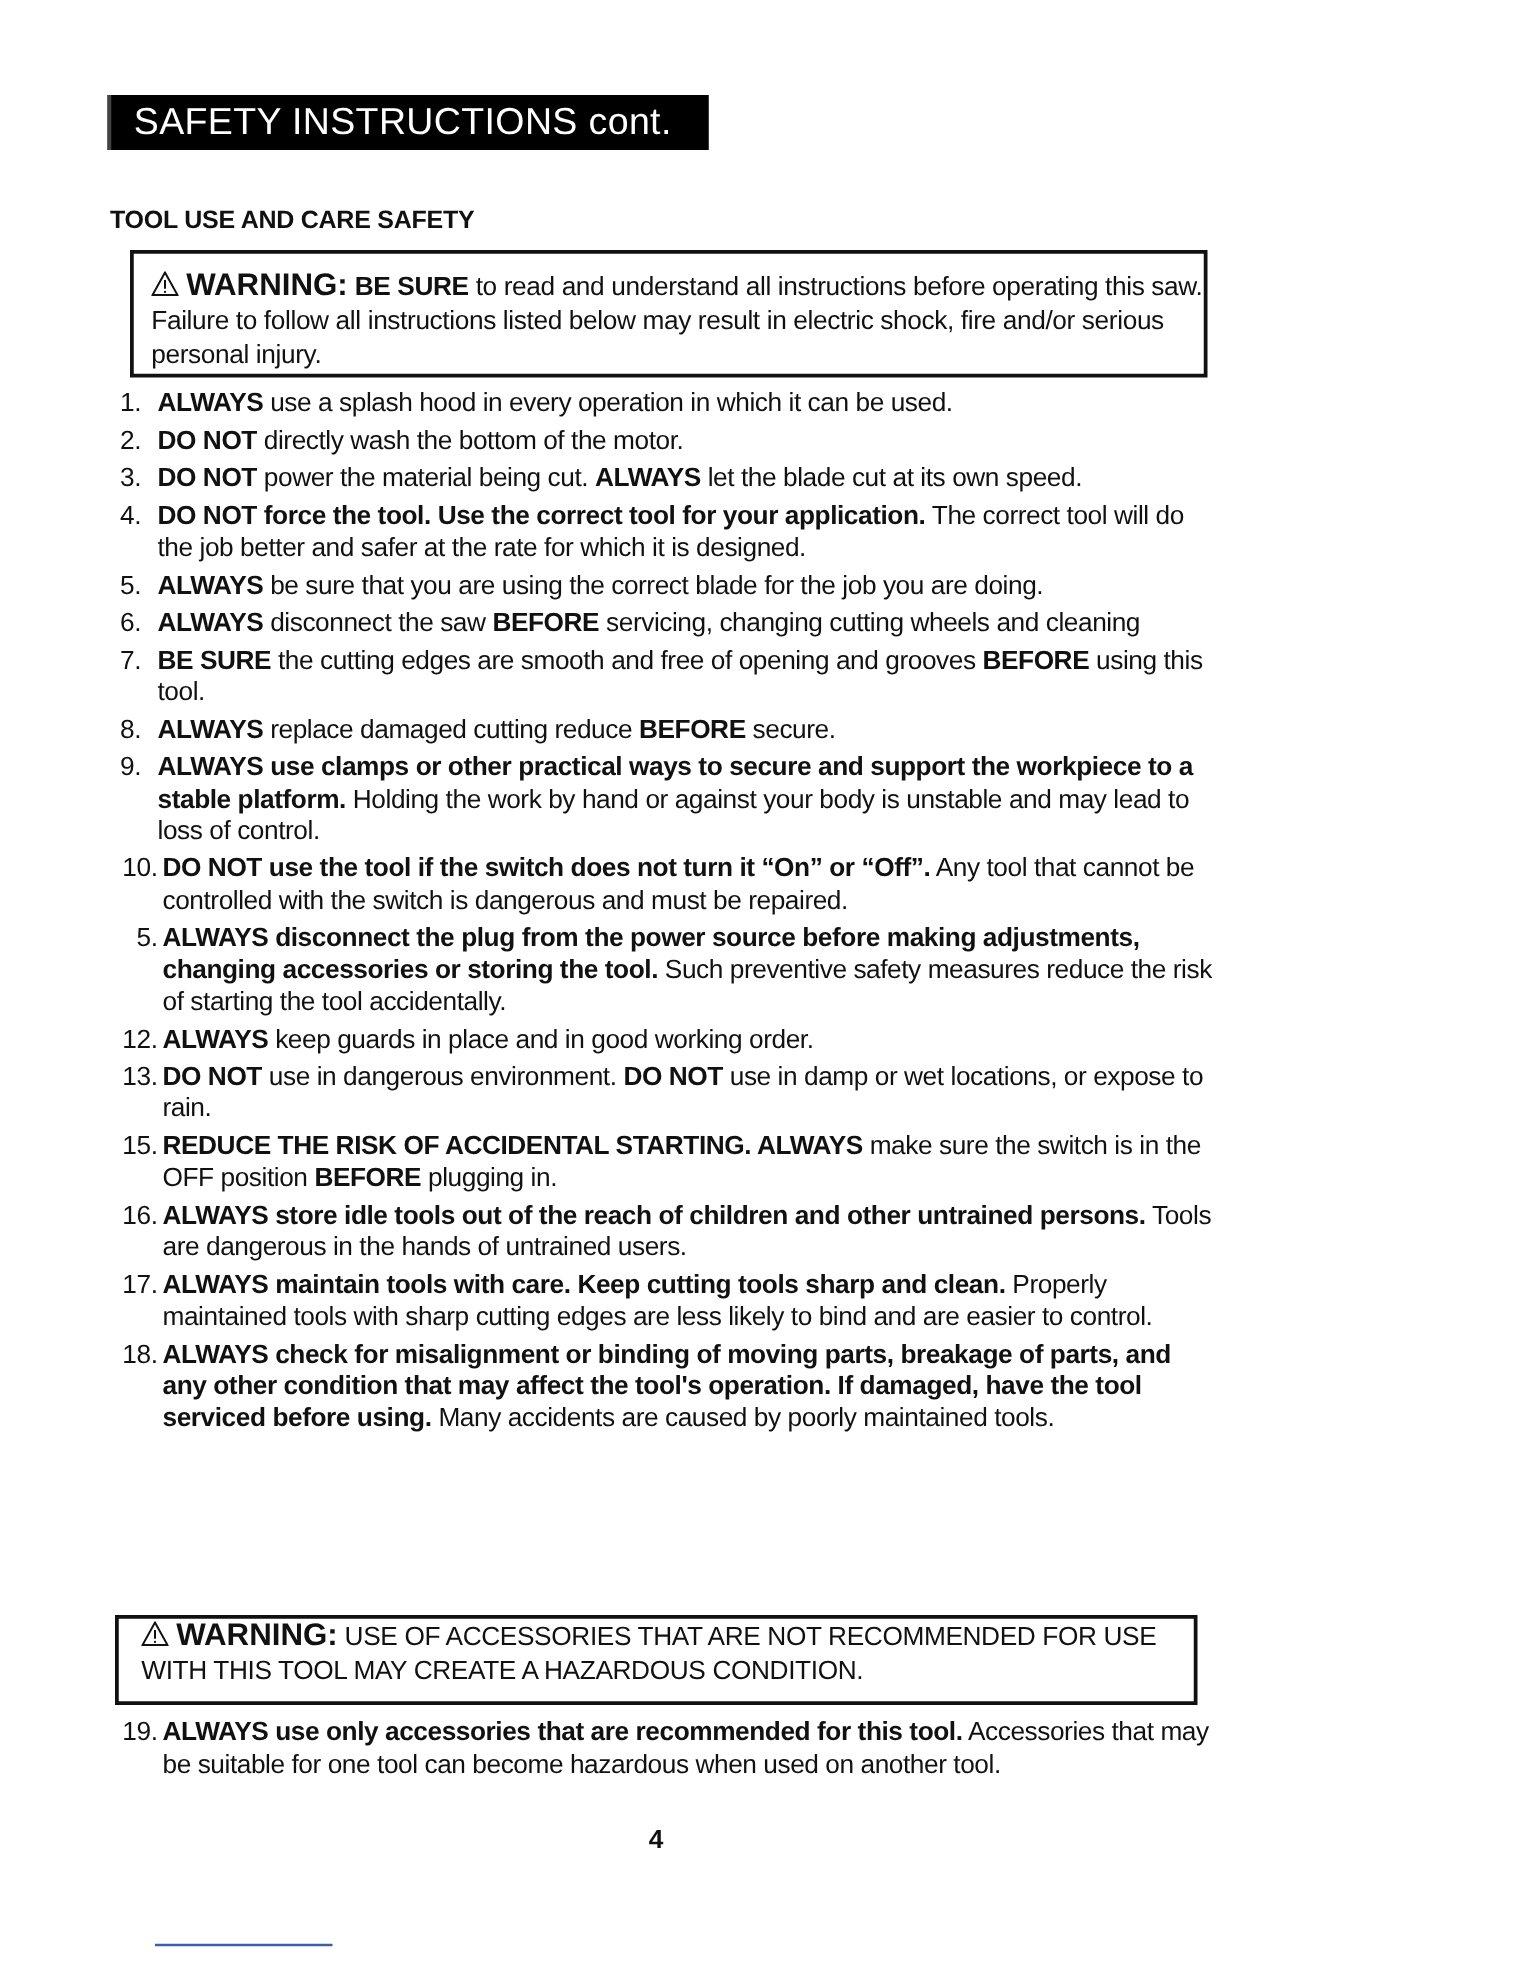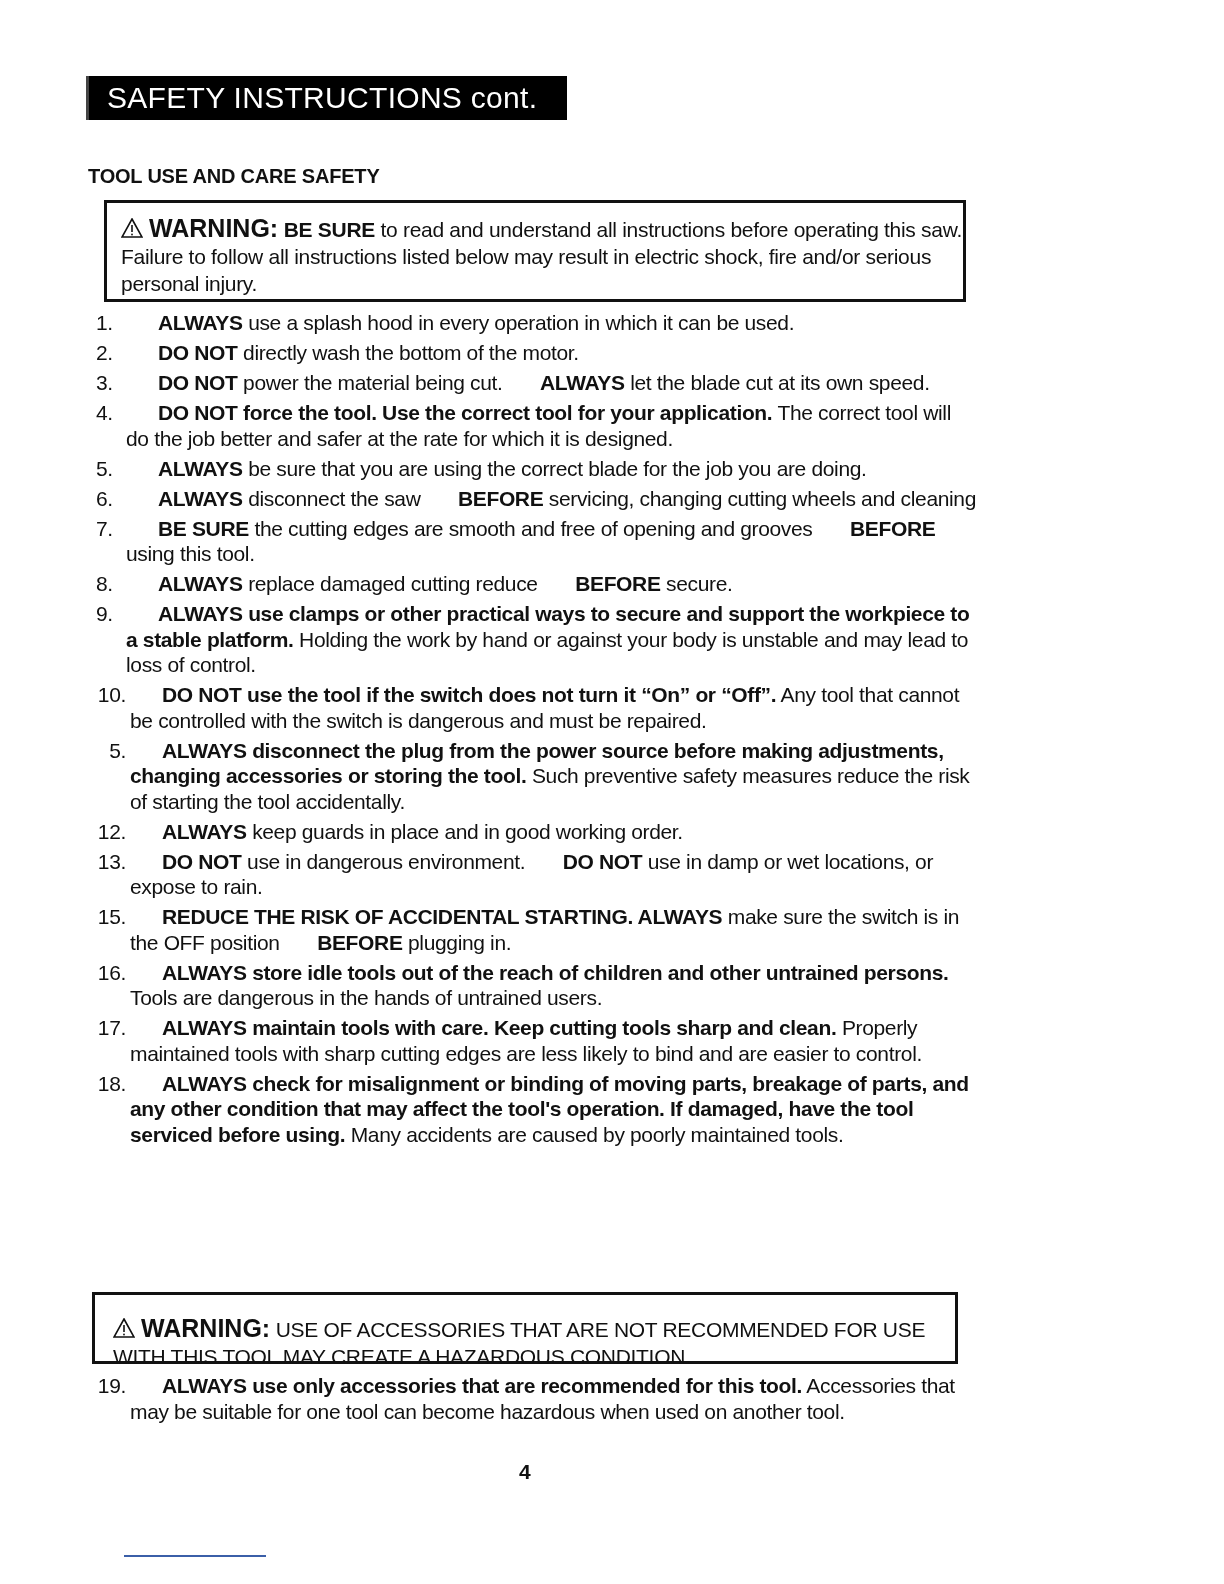--- a/index.html
+++ b/index.html
@@ -15,33 +15,33 @@
   }
   .section-title {
     position: absolute; left: 88px; top: 165px;
     font-weight: bold; font-size: 20px; letter-spacing: -0.2px;
   }
   .warn-box {
     position: absolute; box-sizing: border-box; border: 3px solid #111;
     font-size: 21px; line-height: 27px; letter-spacing: -0.3px;
   }
   .warn1 { left: 86px; top: 200px; width: 862px; height: 102px; padding: 12px 0 0 14px; margin-left: 18px; }
-  .warn2 { left: 92px; top: 1292px; width: 866px; height: 72px; padding: 20px 0 0 18px; font-size: 21px; }
+  .warn2 { left: 92px; top: 1292px; width: 866px; height: 72px; padding: 0 0 0 18px; font-size: 21px; }
   .warn-label { font-weight: bold; font-size: 25px; letter-spacing: 0; }
   .warn-lead { font-weight: bold; }
   .tri { display: inline-block; width: 22px; height: 20px; vertical-align: -1px; margin-right: 6px; }
   .list {
     position: absolute; left: 96px; top: 310px; width: 880px; margin: 0; padding: 0; list-style: none;
     font-size: 21px; line-height: 25.5px; letter-spacing: -0.35px;
   }
   .item { position: relative; padding-left: 30px; margin-bottom: 4.5px; }
   .item.two { padding-left: 34px; }
   .num { position: absolute; left: 0; top: 0; }
   .item.two .num { left: -22px; width: 52px; text-align: right; }
-  b { font-weight: bold; margin-left: 32px; }
+  b { font-weight: bold; }
   .list2 { top: 1373px; }
   .page-num {
     position: absolute; left: 519px; top: 1460px; font-weight: bold; font-size: 21px;
   }
   .scan-line { position: absolute; left: 124px; top: 1555px; width: 142px; height: 2px; background: #3b5fa8; }
 </style>
 </head>
 <body>
 
 <div class="banner">SAFETY INSTRUCTIONS cont.</div>

